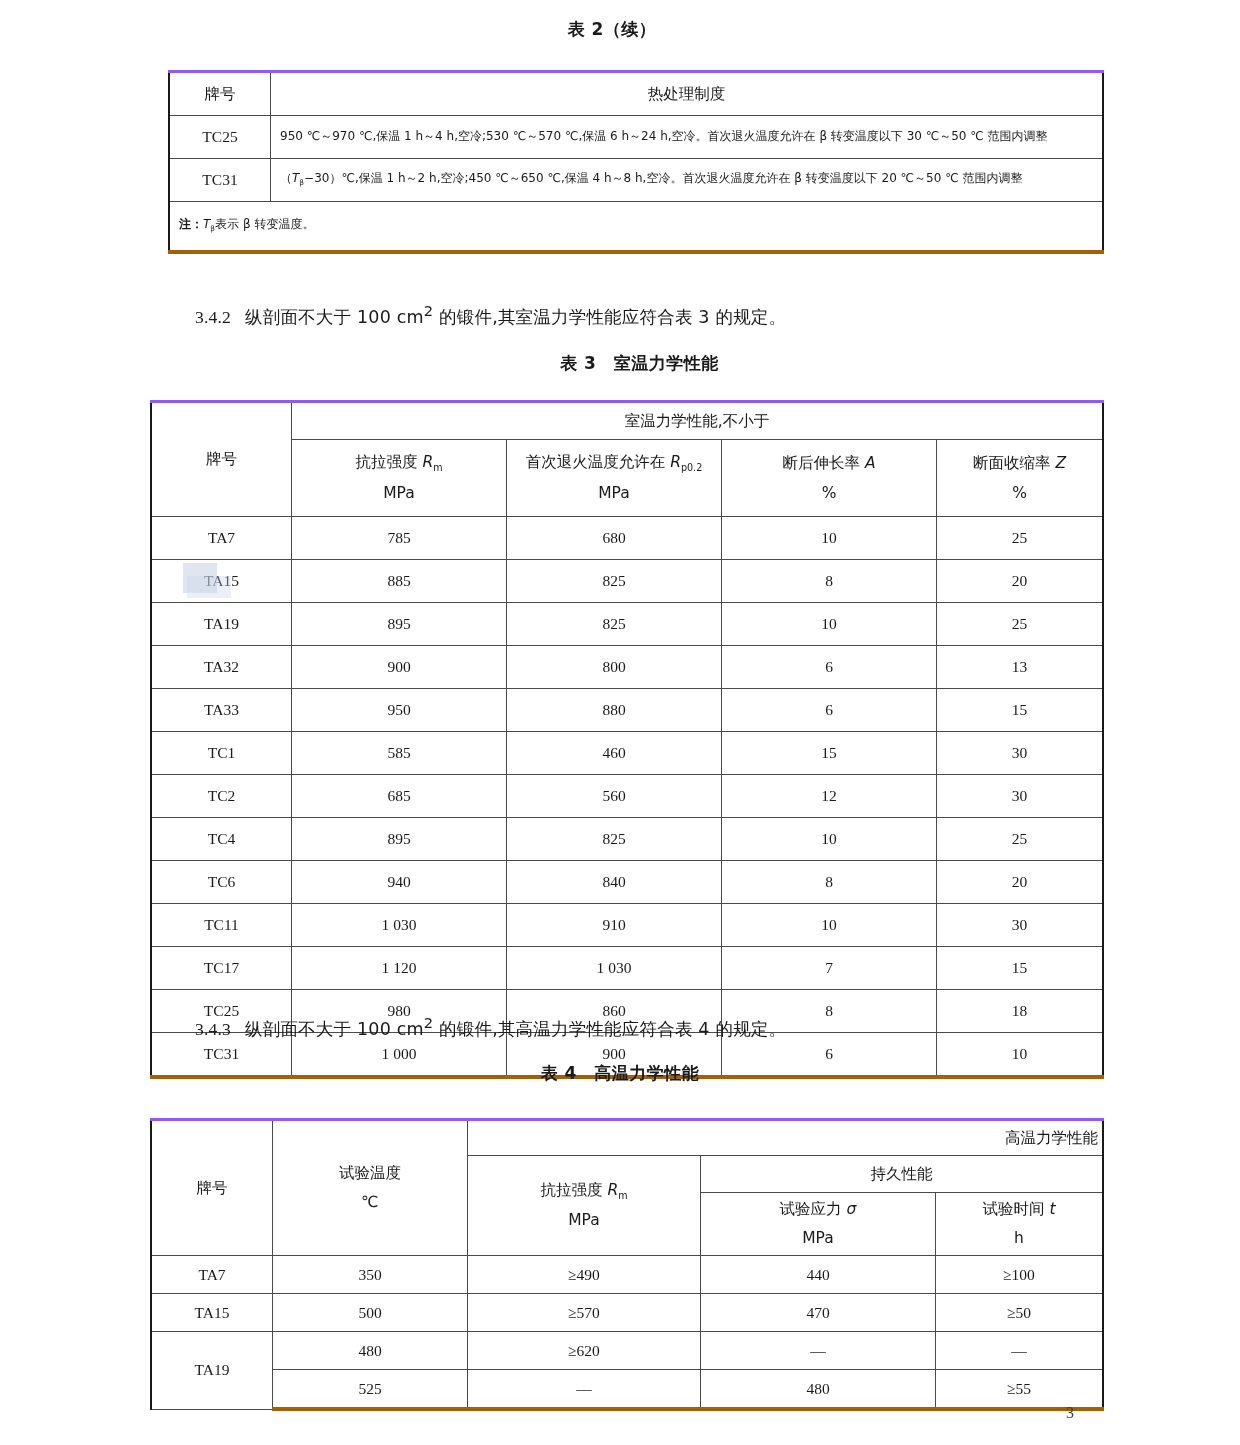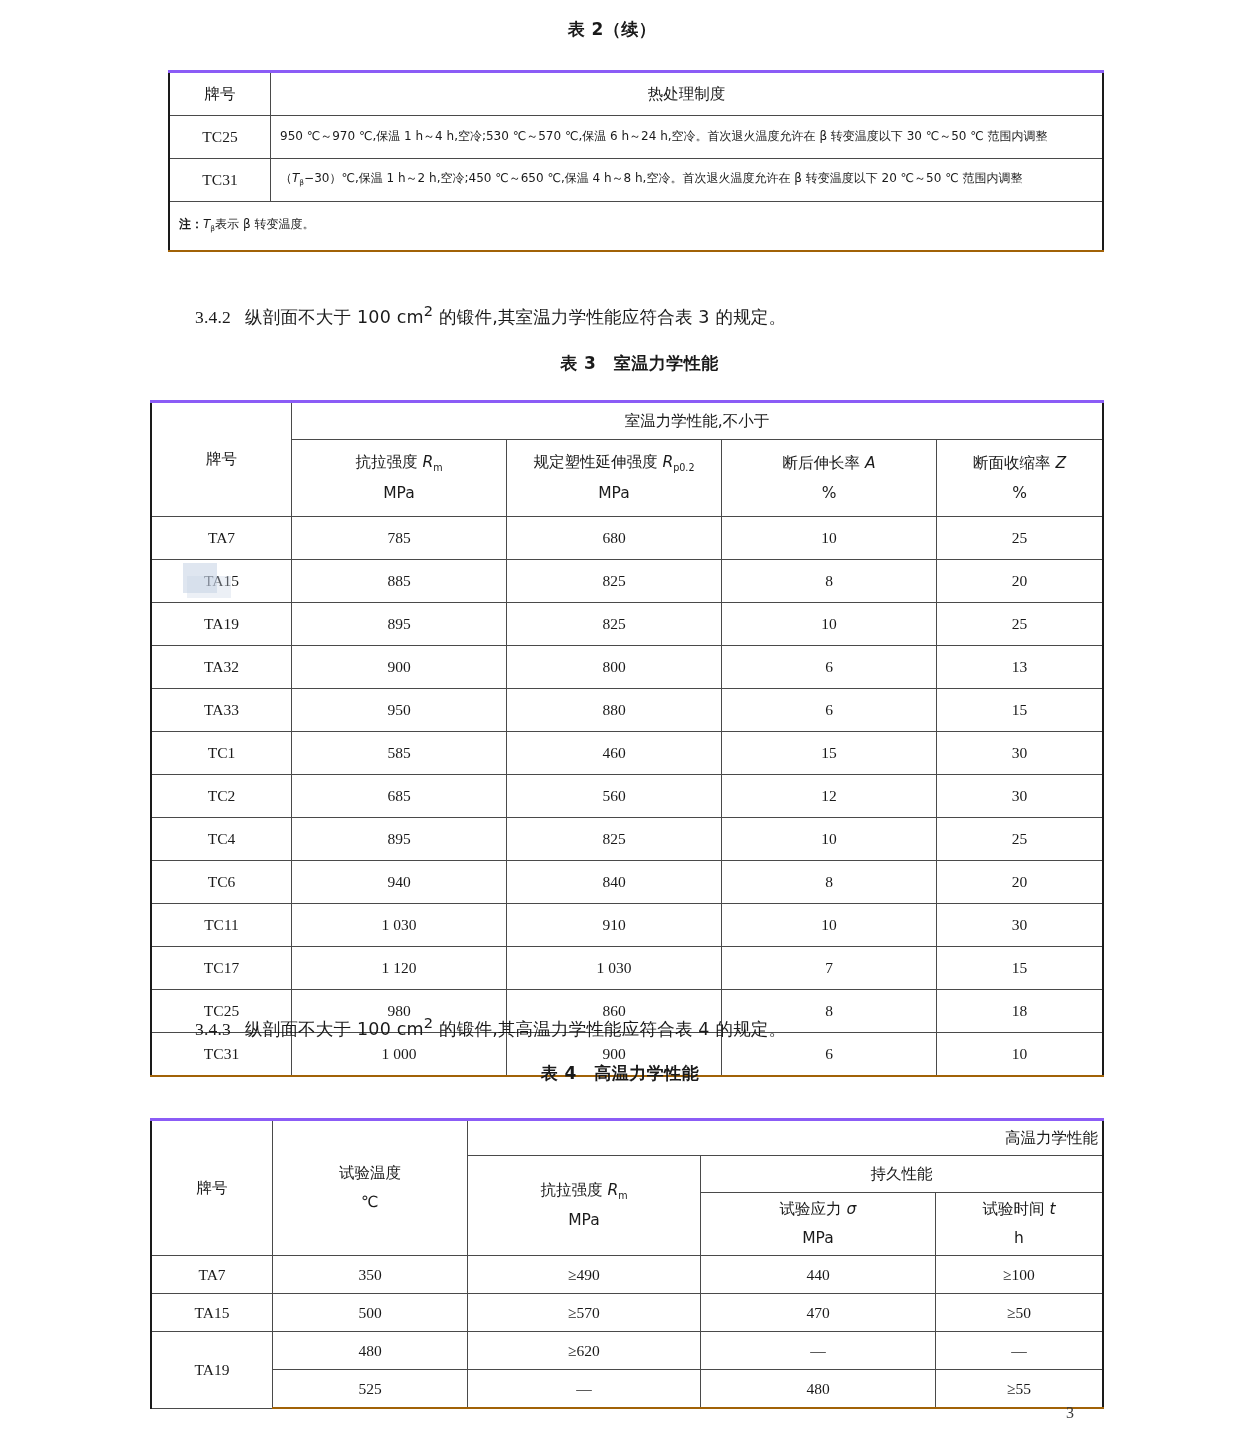--- a/index.html
+++ b/index.html
@@ -66,21 +66,21 @@
     background: transparent;
   }
   table.doc td, table.doc th {
     border: 1px solid #4a4a4a;
     text-align: center;
     vertical-align: middle;
     font-weight: normal;
     padding: 0 4px;
   }
   table.doc .outer-top { border-top: 3px solid #8b5cf6; }
-  table.doc .outer-bottom { border-bottom: 2px solid #a16207; }
+  table.doc .outer-bottom { border-bottom: 4px solid #a16207; }
   table.doc .outer-left { border-left: 2px solid #1a1a1a; }
   table.doc .outer-right { border-right: 2px solid #1a1a1a; }
   .lcell {
     text-align: left !important;
     padding: 6px 9px 8px 9px !important;
     line-height: 1.85;
     font-size: 12px;
   }
 
   
@@ -172,21 +172,21 @@
       <tr>
         <td class="outer-top outer-left cn" rowspan="2" style="width:131px;">牌号</td>
         <td class="outer-top outer-right cn" colspan="4" style="height:36px;">室温力学性能,不小于</td>
       </tr>
       <tr>
         <td class="hdr-unit outer-right-none cn" style="width:206px;height:70px;">
           <span>抗拉强度 </span><span class="ital">R</span><span class="sub">m</span><br>
           <span>MPa</span>
         </td>
         <td class="hdr-unit cn" style="width:206px;">
-          <span>规定塑性延伸强度 </span><span class="ital">R</span><span class="sub">p0.2</span><br>
+          <span>首次退火温度允许在 </span><span class="ital">R</span><span class="sub">p0.2</span><br>
           <span>MPa</span>
         </td>
         <td class="hdr-unit cn" style="width:206px;">
           <span>断后伸长率 </span><span class="ital">A</span><br>
           <span>%</span>
         </td>
         <td class="hdr-unit outer-right cn">
           <span>断面收缩率 </span><span class="ital">Z</span><br>
           <span>%</span>
         </td>

